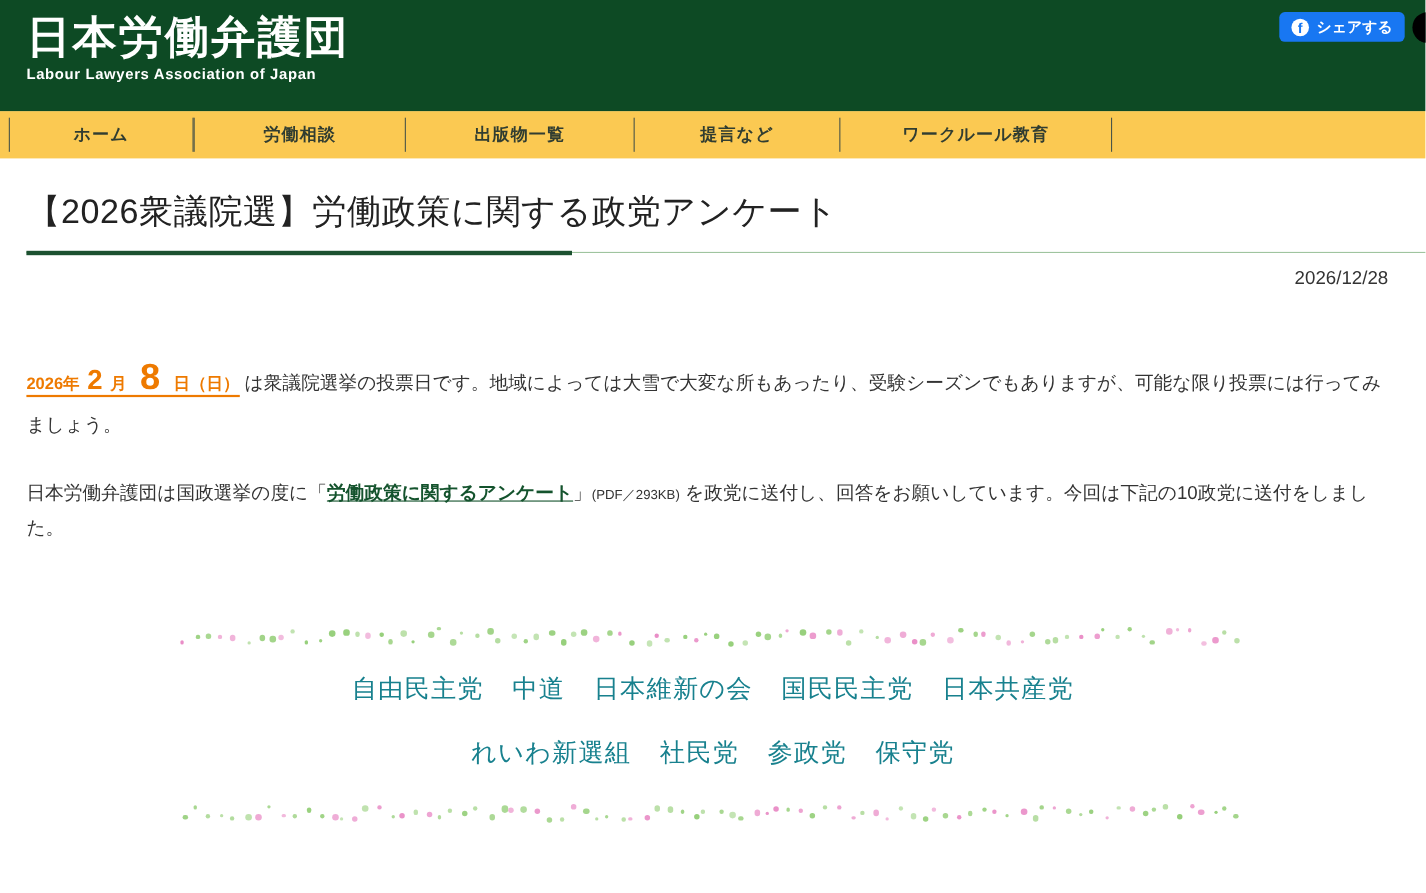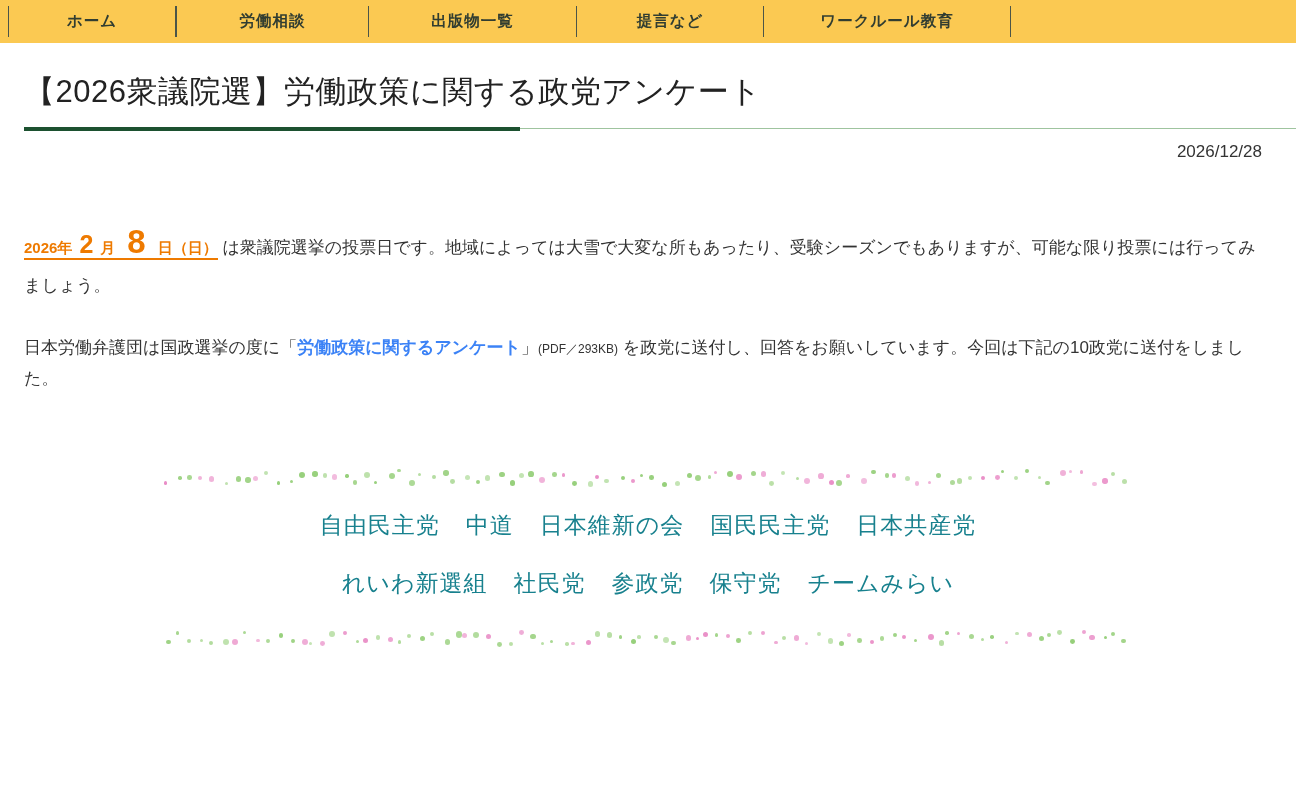--- a/index.html
+++ b/index.html
@@ -52,38 +52,51 @@
   .para1 { margin:51px 0 0; font-size:17px; line-height:1.75; color:#333; }
   .date-link {
     color:#ee7a00; text-decoration:none; border-bottom:2px solid #ee7a00;
     padding-bottom:1px; cursor:pointer; white-space:nowrap; font-weight:bold;
   }
   .dl-sm { font-size:15px; }
   .dl-month { font-size:25px; padding:0 7px; }
   .dl-day { font-size:33px; padding:0 12px; }
 
   .para2 { margin:31px 0 0; font-size:17px; line-height:1.85; color:#333; }
-  .pdf-link { color:#3b82f6; font-weight:bold; cursor:pointer; }
+  .pdf-link { color:#14532d; font-weight:bold; text-decoration:underline; cursor:pointer; }
   .pdf-note { font-size:12px; color:#333; }
 
   .dots { position:relative; width:968px; height:20px; margin:74px auto 0; }
   .dots.bottom { margin-top:31px; }
 
   .party-row {
     display:flex; justify-content:center; gap:26px;
     color:#18818e; font-size:23px; letter-spacing:1px; margin-top:21px;
   }
   .party-row.second { margin-top:27px; }
   .party-name { cursor:default; }
 </style>
 </head>
 <body>
 
 <div class="page">
 
+  <header class="site-header">
+    <div class="logo">
+      <div class="logo-jp">日本労働弁護団</div>
+      <div class="logo-en">Labour Lawyers Association of Japan</div>
+    </div>
+    <button class="share-btn">
+      <span class="fb-icon">
+          <span class="fb-f">f</span>
+        </span>
+      <span>シェアする</span>
+    </button>
+    <div class="x-circle"></div>
+  </header>
 
   <nav class="main-nav">
     <span class="nav-spacer-left"></span>
     <span class="nav-div"></span>
     <div class="nav-item" style="width:166px">
         <span>ホーム</span>
       </div>
     <span class="nav-div"></span>
     <span class="nav-div"></span>
     <div class="nav-item" style="width:191px">
@@ -215,21 +228,20 @@
       <span class="party-name">中道</span>
       <span class="party-name">日本維新の会</span>
       <span class="party-name">国民民主党</span>
       <span class="party-name">日本共産党</span>
     </div>
     <div class="party-row second">
       <span class="party-name">れいわ新選組</span>
       <span class="party-name">社民党</span>
       <span class="party-name">参政党</span>
       <span class="party-name">保守党</span>
-      <span class="party-name">チームみらい</span>
     </div>
 
     <div class="dots bottom">
         <span style="position: absolute; border-radius: 50%; width: 4.2px; height: 4.2px; left: 2.4px; top: 10.6px; background: rgb(150, 207, 122); opacity: 0.91;"></span>
         <span style="position: absolute; border-radius: 50%; width: 3.8px; height: 3.8px; left: 11.6px; top: 1.8px; background: rgb(150, 207, 122); opacity: 0.83;"></span>
         <span style="position: absolute; border-radius: 50%; width: 4.1px; height: 4.1px; left: 22.8px; top: 9.2px; background: rgb(150, 207, 122); opacity: 0.72;"></span>
         <span style="position: absolute; border-radius: 50%; width: 3.5px; height: 3.5px; left: 35.9px; top: 9.1px; background: rgb(150, 207, 122); opacity: 0.65;"></span>
         <span style="position: absolute; border-radius: 50%; width: 4.1px; height: 4.1px; left: 45.4px; top: 11.6px; background: rgb(150, 207, 122); opacity: 0.73;"></span>
         <span style="position: absolute; border-radius: 50%; width: 6.1px; height: 6.1px; left: 58.6px; top: 9.4px; background: rgb(150, 207, 122); opacity: 0.61;"></span>
         <span style="position: absolute; border-radius: 50%; width: 6px; height: 6px; left: 67.5px; top: 9.6px; background: rgb(233, 140, 198); opacity: 0.75;"></span>

